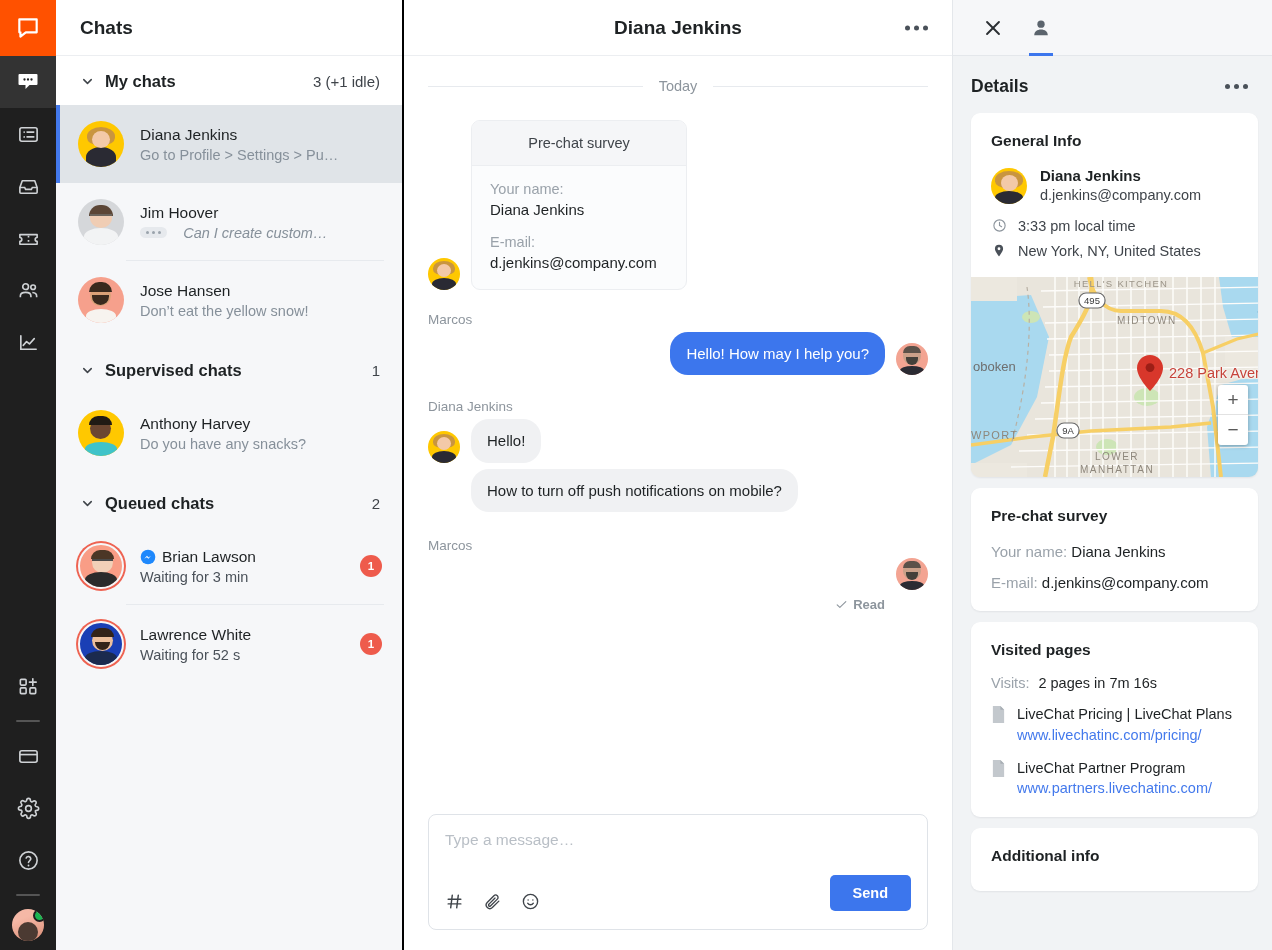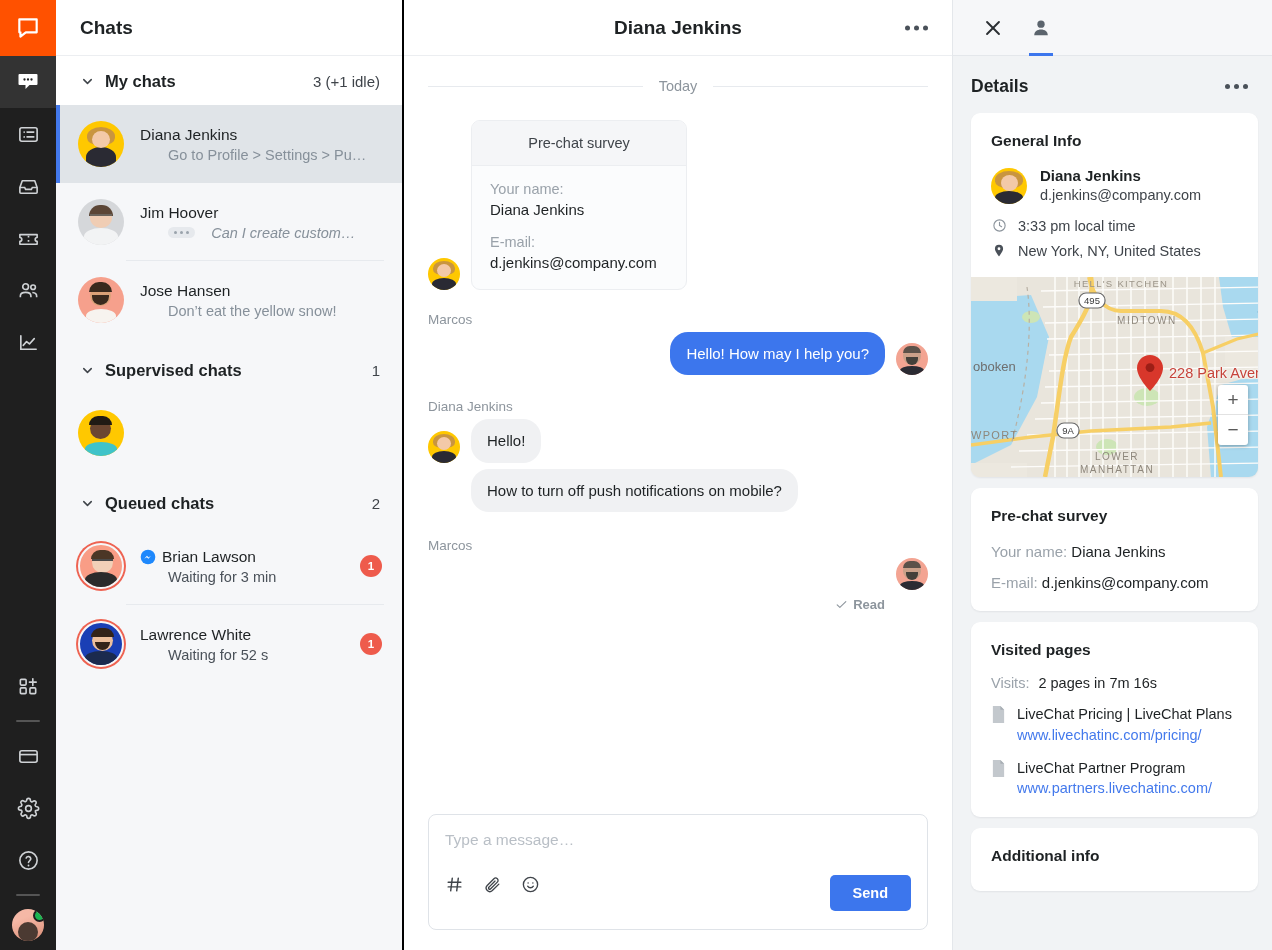--- a/index.html
+++ b/index.html
@@ -89,21 +89,21 @@
   .av .body { position:absolute; left:50%; transform:translateX(-50%); border-radius:50% 50% 0 0; }
   .chat-text { flex: 1 1 auto; min-width: 0; }
   .chat-name {
     font-size: 15.5px; color: #1e2224; font-weight: 400;
     display:flex; align-items:center; gap:6px; margin-bottom: 3px;
     white-space: nowrap; overflow: hidden;
   }
   .chat-snip {
     font-size: 14.5px; color: #86909a; white-space: nowrap;
     overflow: hidden; text-overflow: ellipsis;
-    display: flex; align-items: center; gap: 7px; margin-left: 28px;
+    display: flex; align-items: center; gap: 7px;
   }
   .chat-snip.strong { color: #4a5159; }
   .chat-snip.italic { font-style: italic; gap: 16px; }
   .typing {
     display:inline-flex; align-items:center; justify-content:center; gap:2.5px;
     background:#e6e9ed; border-radius:9px; padding:4px 6px; flex:0 0 auto;
   }
   .typing i { width:3.4px; height:3.4px; border-radius:50%; background:#9aa3ac; display:block; }
   .badge {
     width: 22px; height: 22px; border-radius: 50%; background: #ee5b4c;
@@ -170,21 +170,21 @@
     border: 1px solid #dfe3e8; border-radius: 8px; background:#fff;
     padding: 16px 16px 18px 16px; min-height: 110px;
     display:flex; flex-direction:column;
   }
   .composer-input {
     flex: 1 1 auto; border: none; outline: none; font-size: 15.5px;
     color: #1e2224; font-family: inherit; resize: none; background: transparent;
     min-height: 44px;
   }
   .composer-input::placeholder { color: #b9bfc6; }
-  .composer-bar { display:flex; align-items:flex-start; }
+  .composer-bar { display:flex; align-items:flex-end; }
   .comp-icons { display:flex; align-items:center; gap: 19px; flex:1 1 auto; }
   .comp-ico { cursor:pointer; color:#4a5159; display:flex; align-items:center; }
   .send-btn {
     background: #3c76ed; color:#fff; border:none; border-radius:5px;
     padding: 10px 23px; font-size: 14.5px; font-weight: 700; cursor:pointer;
     font-family: inherit;
   }
 
   
   .details {
@@ -421,20 +421,24 @@
         </span>
         <span class="group-name">Supervised chats</span>
         <span class="group-count">1</span>
       </div>
 
       <div class="chat-item nodiv">
         <div class="av" style="background:#ffc800;">
           <div style="position:absolute;left:12px;top:8px;width:21px;height:21px;border-radius:50%;background:#6b4631;"></div>
           <div style="position:absolute;left:11px;top:6px;width:23px;height:9px;border-radius:12px 12px 0 0;background:#201a14;"></div>
           <div class="body" style="width:32px;height:14px;bottom:0;background:#3fc3c9;"></div>
+        </div>
+        <div class="chat-text">
+          <div class="chat-name">Anthony Harvey</div>
+          <div class="chat-snip">Do you have any snacks?</div>
         </div>
 
       </div>
 
       <div class="group-head sub">
         <span class="chev">
           <svg width="15" height="15" viewBox="0 0 24 24" fill="none" stroke="#3f444a" stroke-width="2.4">
             <path d="M6 9l6 6 6-6" stroke-linecap="round" stroke-linejoin="round"></path>
           </svg>
         </span>

